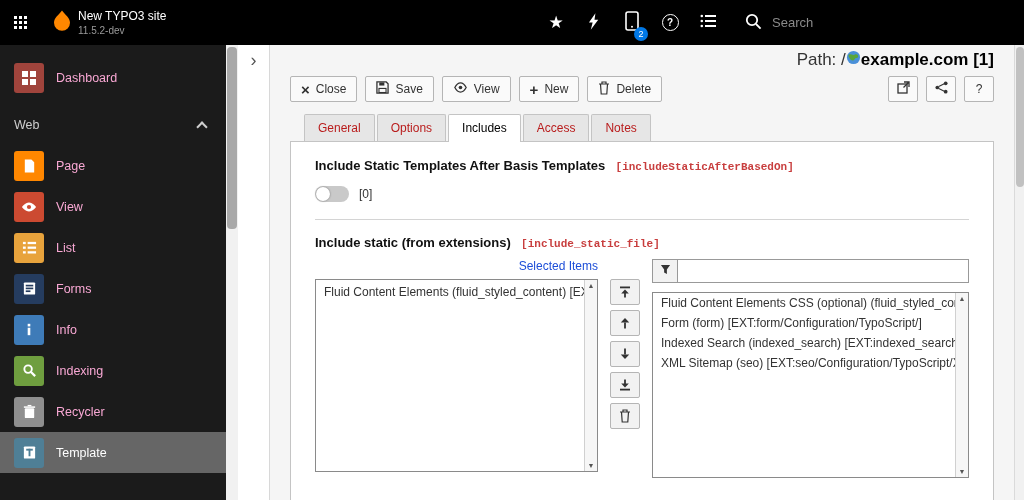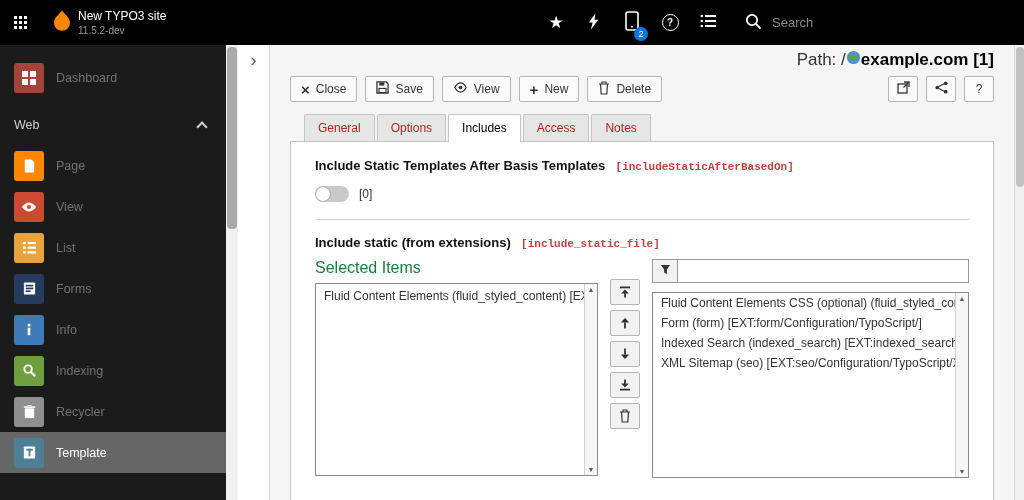--- a/index.html
+++ b/index.html
@@ -25,21 +25,21 @@
   .avatar { width: 26px; height: 26px; border-radius: 50%; background: #8f8f8f; display: flex; align-items: flex-end; justify-content: center; overflow: hidden; }
   .user-name { font-size: 12px; color: #fff; }
   .search { width: 297px; display: flex; align-items: center; gap: 10px; padding-left: 18px; }
   .search input { background: transparent; border: none; outline: none; color: #ccc; font-size: 13px; width: 210px; font-family: inherit; }
   .search input::placeholder { color: #8a8a8a; }
 
   
   .main { flex: 1; display: flex; overflow: hidden; }
 
   .modulemenu { width: 226px; background: #1b1b1b; padding-top: 12px; flex: 0 0 226px; overflow: hidden; }
-  .mm-item { height: 41px; display: flex; align-items: center; gap: 12px; padding: 0 14px; color: #737373; cursor: pointer; font-size: 12.5px; }
+  .mm-item { height: 41px; display: flex; align-items: center; gap: 12px; padding: 0 14px; color: #f9a8d4; cursor: pointer; font-size: 12.5px; }
   .mm-item.selected { background: #666; color: #fff; }
   .mm-section { height: 41px; display: flex; align-items: center; justify-content: space-between; padding: 0 20px 0 14px; color: #cfcfcf; margin-top: 6px; cursor: pointer; font-size: 12.5px; }
   .mi { width: 30px; height: 30px; border-radius: 3px; display: flex; align-items: center; justify-content: center; flex: 0 0 30px; }
   .chev { width: 8px; height: 8px; border-left: 2px solid #cfcfcf; border-top: 2px solid #cfcfcf; transform: rotate(45deg); margin-top: 4px; }
 
   .menu-scrollbar { width: 12px; background: #f1f1f1; position: relative; flex: 0 0 12px; cursor: pointer; }
   .menu-scrollbar .thumb { position: absolute; top: 2px; left: 1px; width: 10px; height: 182px; background: #a9a9a9; border-radius: 4px; }
 
   .nav-expand { width: 32px; background: #fff; border-right: 1px solid #d8d8d8; flex: 0 0 32px; display: flex; justify-content: center; align-items: flex-start; }
   .nav-expand .gt { margin-top: 6px; font-size: 18px; color: #555; cursor: pointer; line-height: 1; }
@@ -68,21 +68,21 @@
   .panel { flex: 1; margin: 0 20px -2px; background: #fff; border: 1px solid #c4c4c4; overflow: hidden; padding: 16px 24px; }
 
   .sec-title { font-size: 13px; font-weight: bold; color: #111; display: inline; }
   .code { font-family: "Liberation Mono", "DejaVu Sans Mono", monospace; font-size: 11px; color: #c83e3e; font-weight: bold; margin-left: 7px; }
   .toggle-row { display: flex; align-items: center; gap: 10px; margin-top: 13px; }
   .toggle { width: 34px; height: 16px; border-radius: 9px; background: #c9c9c9; position: relative; cursor: pointer; flex: 0 0 34px; }
   .toggle .knob { position: absolute; top: 1px; left: 1px; width: 14px; height: 14px; border-radius: 50%; background: #fff; box-shadow: 0 0 2px rgba(0,0,0,.45); }
   .divider { border: none; border-top: 1px solid #d4d4d4; margin: 17px 0 15px; }
 
   .dual { display: flex; margin-top: 9px; align-items: flex-start; }
-  .col-label { font-size: 16px; color: #15803d; margin-bottom: 6px; }
+  .col-label { font-size: 12px; color: #1d4ed8; margin-bottom: 6px; text-align: right; }
   .sel-col { width: 283px; }
   .listbox { border: 1px solid #8a8a8a; background: #fff; position: relative; overflow: hidden; }
   .sel-box { height: 193px; }
   .lb-item { padding: 5px 8px; white-space: nowrap; overflow: hidden; font-size: 12px; color: #333; cursor: pointer; padding-right: 16px; }
   .avail-box .lb-item { padding: 3px 8px 3px 8px; padding-right: 16px; }
   .lb-scroll { position: absolute; top: 0; right: 0; bottom: 0; width: 13px; border-left: 1px solid #d0d0d0; background: #f6f6f6; display: flex; flex-direction: column; justify-content: space-between; align-items: center; padding: 2px 0; }
   .lb-scroll .ar { font-size: 7px; color: #555; line-height: 1; cursor: pointer; }
 
   .movers { width: 30px; margin: 0 12px; display: flex; flex-direction: column; align-items: center; gap: 5px; padding-top: 20px; flex: 0 0 30px; }
   .mover { width: 30px; height: 26px; display: flex; align-items: center; justify-content: center; background: #f2f2f2; border: 1px solid #b5b5b5; border-radius: 2px; cursor: pointer; }

